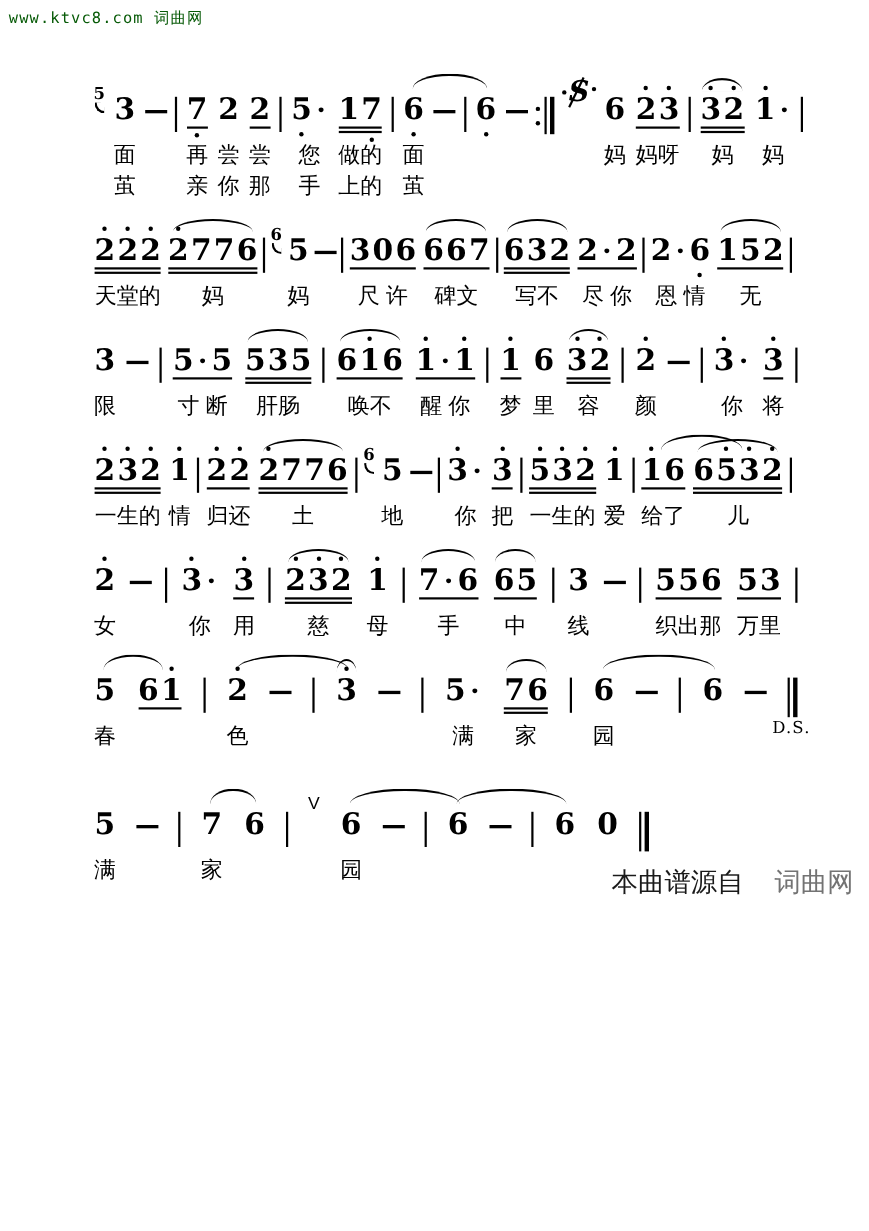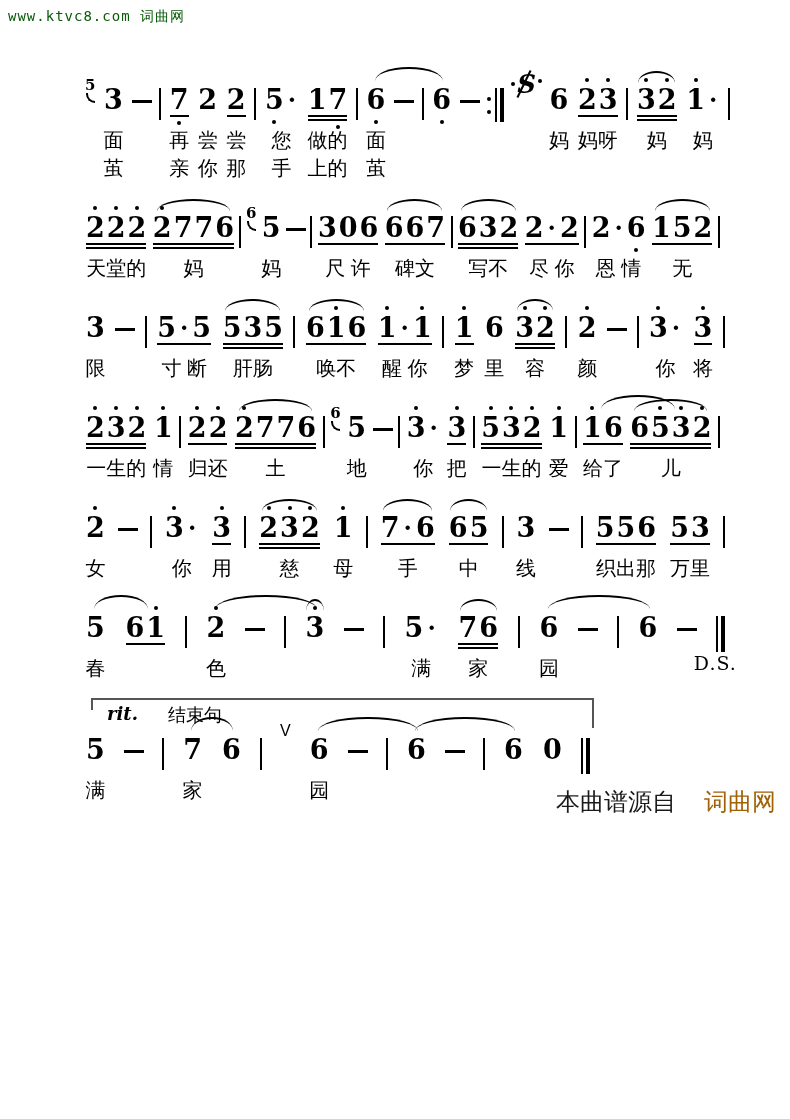--- a/index.html
+++ b/index.html
@@ -44,21 +44,21 @@
         height:10px; border-top:2px solid #000;
         border-radius:50% 50% 0 0 / 100% 100% 0 0; }
 
   .dash { width:20px; height:3px; background:#000; margin-top:14px; }
   .bline { width:2px; height:32px; background:#000; margin-top:2px; }
 
   .fbar { display:flex; gap:3px; margin-top:2px; }
   .fbar .thin { width:2px; height:36px; background:#000; }
   .fbar .thick { width:4px; height:36px; background:#000; }
   .dslabel { position:absolute; top:44px; right:-12px;
-        font-family:"DejaVu Serif", serif; font-size:19px; letter-spacing:1px; white-space:nowrap; }
+        font-family:"DejaVu Serif", serif; font-size:15px; letter-spacing:1px; white-space:nowrap; }
 
   .rbar { display:flex; align-items:center; gap:3px; margin-top:2px; }
   .rdots { display:flex; flex-direction:column; gap:9px; margin-right:1px; }
   .rd { width:4px; height:4px; border-radius:50%; background:#000; }
   .rbar .thin { width:2px; height:34px; background:#000; }
   .rbar .thick { width:4px; height:34px; background:#000; }
 
   .grace { display:flex; flex-direction:column; align-items:flex-start; margin-top:-8px; }
   .gd { font-family:"DejaVu Serif", serif; font-weight:700; font-size:15px; line-height:15px; }
   .ghook { width:9px; height:10px; margin-left:1px;
@@ -1057,24 +1057,20 @@
             </div>
             <div class="dslabel">D.S.</div>
           </div>
           <div class="lyr"></div>
         </div>
         <div class="arc" style="left: 9.45px; width: 53.65px; top: 3px;"></div>
         <div class="arc" style="left: 130.45px; width: 101.1px; top: 3px;"></div>
         <div class="arc" style="left: 463.45px; width: 101.1px; top: 3px;"></div>
       </div>
       <div class="mline ending" style="width: 505px;">
-        <div class="bracket">
-          <div class="rit">rit.</div>
-          <div class="blabel">结束句</div>
-        </div>
         <div class="tok">
           <div class="narea">
             <div class="grp">
               <div class="ch">5</div>
             </div>
           </div>
           <div class="lyr">满</div>
         </div>
         <div class="tok">
           <div class="narea">
@@ -1181,15 +1177,15 @@
           </div>
           <div class="lyr"></div>
         </div>
         <div class="arc" style="left: 106.45px; width: 41.1px; top: 25px;"></div>
         <div class="arc" style="left: 233.45px; width: 99.1px; top: 25px;"></div>
         <div class="arc" style="left: 330.45px; width: 99.1px; top: 25px;"></div>
       </div>
     </div>
   <div class="footer">
     <span style="color: rgb(26, 26, 26); text-align: right;">本曲谱源自</span>
-    <span style="color: #a16207;">词曲网</span>
+    <span style="color: #737373;">词曲网</span>
   </div>
 </div>
 
 </body></html>

